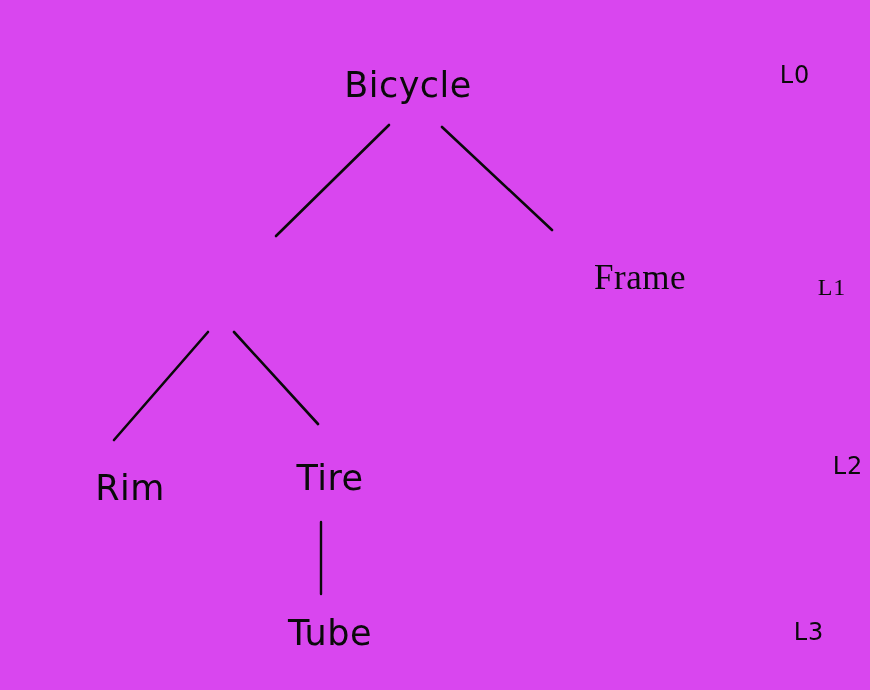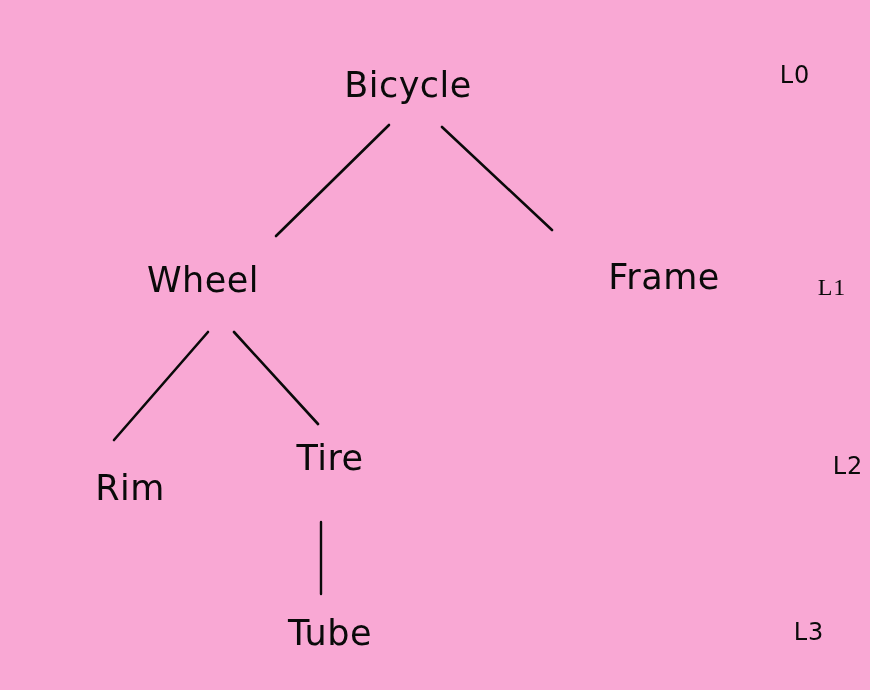--- a/index.html
+++ b/index.html
@@ -4,21 +4,21 @@
 <style>
   html, body {
     margin: 0;
     padding: 0;
     background: #ffffff;
   }
   #canvas {
     position: relative;
     width: 870px;
     height: 690px;
-    background: #f9a8d4;
+    background: #d946ef;
     overflow: hidden;
     font-family: "DejaVu Sans", sans-serif;
   }
   #edge-layer {
     position: absolute;
     left: 0;
     top: 0;
     width: 870px;
     height: 690px;
   }
@@ -52,24 +52,23 @@
 
   <svg id="edge-layer" viewBox="0 0 870 690" xmlns="http://www.w3.org/2000/svg">
     <line x1="389" y1="125" x2="276" y2="236" stroke="#0a0a0a" stroke-width="2.6" stroke-linecap="round"></line>
     <line x1="442" y1="127" x2="552" y2="230" stroke="#0a0a0a" stroke-width="2.6" stroke-linecap="round"></line>
     <line x1="208" y1="332" x2="114" y2="440" stroke="#0a0a0a" stroke-width="2.6" stroke-linecap="round"></line>
     <line x1="234" y1="332" x2="318" y2="424" stroke="#0a0a0a" stroke-width="2.6" stroke-linecap="round"></line>
     <line x1="321" y1="522" x2="321" y2="594" stroke="#0a0a0a" stroke-width="2.4" stroke-linecap="round"></line>
   </svg>
 
   <div class="node-label" style="left:408px; top:85px;">Bicycle</div>
-  <div class="node-label" style="left:203px; top:280px;">Wheel</div>
-  <div class="node-label" style="left:664px; top:277px;">Frame</div>
+  <div class="node-label" style="left:640px; top:277px;font-family:Liberation Serif, serif;">Frame</div>
   <div class="node-label" style="left:130px; top:488px;">Rim</div>
-  <div class="node-label" style="left:330px; top:458px;">Tire</div>
+  <div class="node-label" style="left:330px; top:478px;">Tire</div>
   <div class="node-label" style="left:330px; top:633px;text-align:right;">Tube</div>
 
   <div class="level-label" style="left:795px; top:75px;">L0</div>
   <div class="level-label" style="left:832px; top:287px;font-family:Liberation Serif, serif;">L1</div>
   <div class="level-label" style="left:800px; top:466px;margin-left:48px;">L2</div>
   <div class="level-label" style="left:800px; top:632px;margin-left:9px;">L3</div>
 
 </div>
 
 </body></html>

